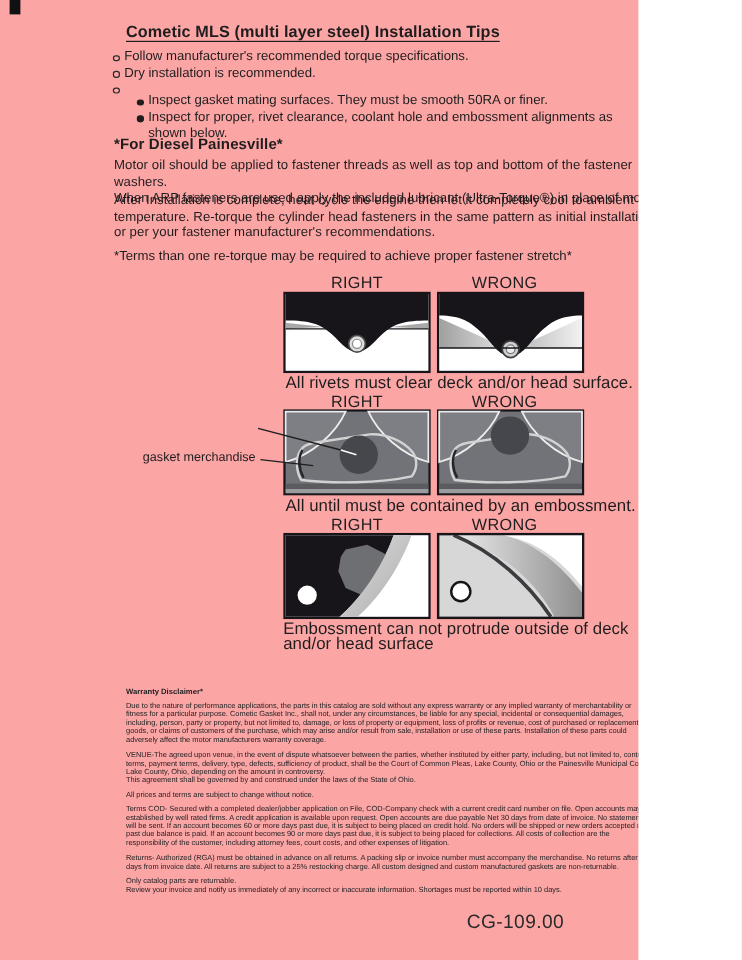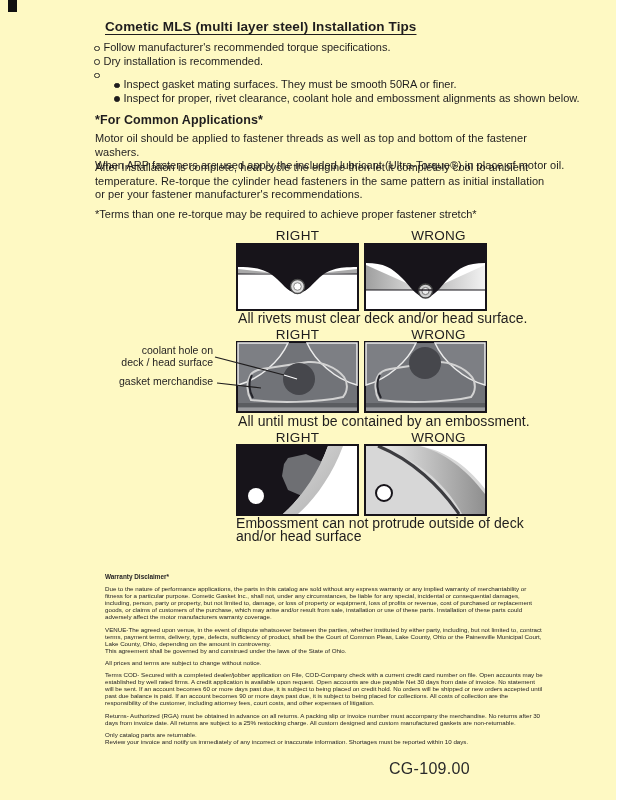--- a/index.html
+++ b/index.html
@@ -1,38 +1,38 @@
 <!DOCTYPE html>
 <html><head>
 <meta charset="utf-8">
 <style>
   html,body{margin:0;padding:0;background:#fff;}
   .page{
-    position:relative;width:616px;height:800px;background:#fef9c3;
+    position:relative;width:532px;height:800px;background:#fca5a5;
     font-family:"Liberation Sans",sans-serif;color:#1f1d1e;overflow:hidden;
   }
   .abs{position:absolute;}
   .scan-mark{left:8px;top:0;width:9px;height:12px;background:#111;}
   .title{
     left:105px;top:19px;font-size:13.5px;font-weight:bold;
     text-decoration:underline;text-underline-offset:3px;text-decoration-thickness:1.4px;
     letter-spacing:.1px;
   }
   .tips{left:94px;top:41px;font-size:11px;line-height:13.5px;}
-  .tip-row{display:flex;align-items:flex-start;text-align:center;}
+  .tip-row{display:flex;align-items:flex-start;}
   .tip-row.sub{margin-left:20px;}
   .marker{flex:0 0 auto;margin:4.5px 4px 0 0;width:3.5px;height:3.5px;border-radius:50%;}
   .marker.circle{border:1px solid #2a2a2a;}
   .marker.dot{background:#1f1d1e;border:1px solid #1f1d1e;}
   .h2{left:95px;top:113px;font-size:12.5px;font-weight:bold;letter-spacing:.1px;}
   .para{font-size:11px;line-height:13.6px;white-space:pre-line;letter-spacing:.05px;}
   .p1{left:95px;top:132px;width:470px;}
   .p2{left:95px;top:161px;width:470px;}
   .note{left:95px;top:208px;font-size:11px;}
-  .fig-labels{left:236px;width:251px;display:flex;gap:18px;font-size:13.5px;color:#1f1d1e;}
+  .fig-labels{left:236px;width:251px;display:flex;gap:0;font-size:13.5px;color:#1f1d1e;}
   .fig-labels span{flex:0 0 123px;text-align:center;letter-spacing:.3px;}
   .fig-row{left:236px;width:251px;display:flex;gap:5px;}
   .fig-row svg{display:block;}
   .cap{font-size:14px;line-height:13px;letter-spacing:.05px;}
   .callout{font-size:10.5px;line-height:11.5px;text-align:right;white-space:pre-line;}
   .callout-1{left:80px;top:345px;width:133px;}
   .callout-2{left:80px;top:376px;width:133px;}
   .overlay{left:0;top:0;pointer-events:none;}
   .legal{left:105px;top:573px;width:440px;font-size:6.2px;line-height:7.1px;color:#242224;}
   .legal-h{font-weight:bold;margin:0 0 5px 0;font-size:6.4px;}
@@ -63,21 +63,21 @@
     <div class="tip-row sub">
       <span class="marker dot"></span>
       <span>Inspect gasket mating surfaces.  They must be smooth 50RA or finer.</span>
     </div>
     <div class="tip-row sub">
       <span class="marker dot"></span>
       <span>Inspect for proper, rivet clearance, coolant hole and embossment alignments as shown below.</span>
     </div>
   </div>
 
-  <div class="abs h2">*For Common Applications*</div>
+  <div class="abs h2">*For Diesel Painesville*</div>
   <div class="abs para p1">Motor oil should be applied to fastener threads as well as top and bottom of the fastener washers.
 When ARP fasteners are used apply the included lubricant (Ultra-Torque®) in place of motor oil.</div>
   <div class="abs para p2">After Installation is complete, heat cycle the engine then let it completely cool to ambient
 temperature. Re-torque the cylinder head fasteners in the same pattern as initial installation
 or per your fastener manufacturer's recommendations.</div>
   <div class="abs note">*Terms than one re-torque may be required to achieve proper fastener stretch*</div>
 
   <div class="abs fig-labels" style="top:228px">
     <span>RIGHT</span>
     <span>WRONG</span>
@@ -112,22 +112,20 @@
       <circle cx="61.5" cy="48" r="3.6" fill="#ececec" stroke="#777" stroke-width="1"></circle>
       <line x1="54.5" y1="47" x2="68.5" y2="47" stroke="#17141a" stroke-width="1.4"></line>
     </svg>
   </div>
   <div class="abs cap" style="left:238px;top:312px">All rivets must clear deck and/or head surface.</div>
 
   <div class="abs fig-labels" style="top:327px">
     <span>RIGHT</span>
     <span>WRONG</span>
   </div>
-  <div class="abs callout callout-1">coolant hole on
-deck / head surface</div>
   <div class="abs callout callout-2">gasket merchandise</div>
   <div class="abs fig-row" style="top:341px">
     <svg width="123" height="72" viewBox="0 0 123 72">
       <rect x="1" y="1" width="121" height="70" fill="#717378" stroke="#17141a" stroke-width="2"></rect>
       <path d="M2,2 H52 C44,20 24,38 2,44 Z" fill="#7d7f84" stroke="#ececec" stroke-width="1.5"></path>
       <path d="M121,2 H71 C79,20 99,38 121,44 Z" fill="#7d7f84" stroke="#ececec" stroke-width="1.5"></path>
       <rect x="2" y="62" width="119" height="4.5" fill="#5a5c60"></rect>
       <rect x="2" y="66.5" width="119" height="3.5" fill="#9a9b9e"></rect>
       <path d="M15,59 C11,52 10,42 14,35 C16,31 20,29 26,28 L72,21 C84,20 100,26 108,36 C112,42 112,50 107,56 C80,62 40,62 15,59 Z" fill="none" stroke="#d2d2d2" stroke-width="2"></path>
       <path d="M17,57 C13,50 12,41 16,34" fill="none" stroke="#24242a" stroke-width="2"></path>

